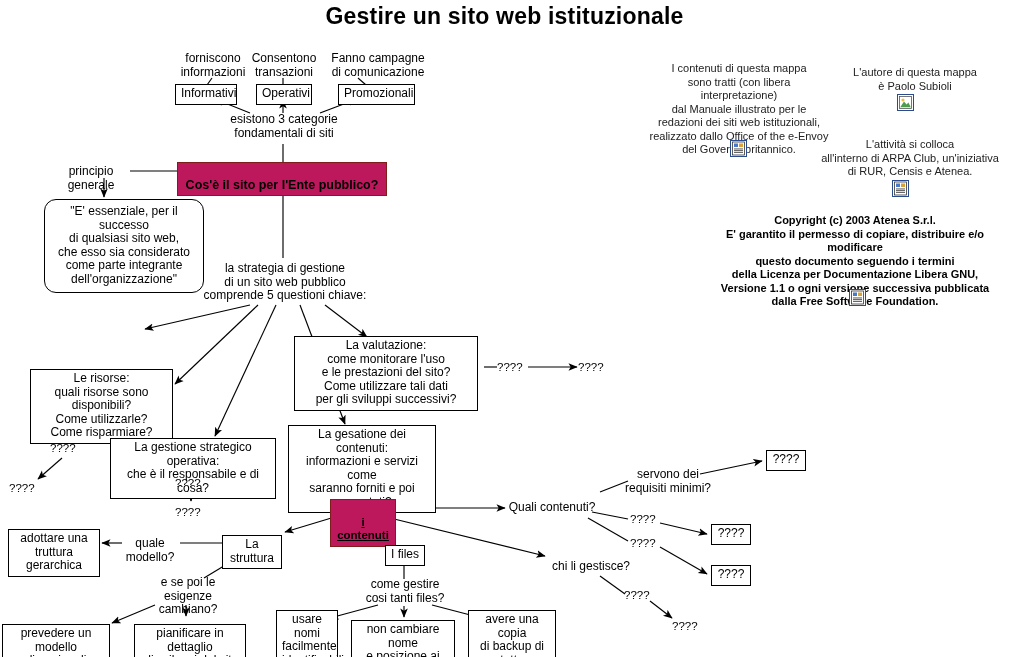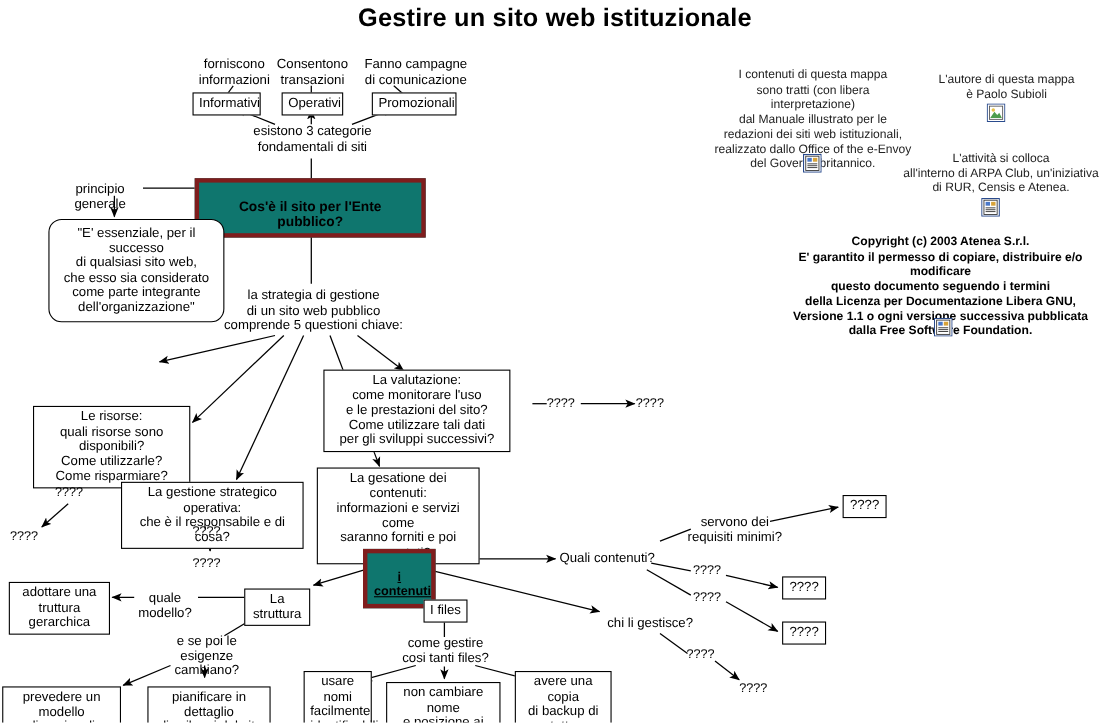--- a/index.html
+++ b/index.html
@@ -47,22 +47,22 @@
   }
   
   .rounded {
     border: 1px solid #000000;
     border-radius: 12px;
     background: #ffffff;
     padding: 5px 8px 6px 8px;
   }
   
   .yellow {
-    border: 4px solid #7f1d1d;
-    background: #0f766e;
+    border: 1px solid #7f1d1d;
+    background: #be185d;
     font-weight: bold;
     padding: 2px 6px 3px 6px;
   }
   .yellow.underlined {
     text-decoration: none;
   }
   .yellow.underlined .inner {
     text-decoration: underline;
   }
   #page-title {
@@ -218,21 +218,21 @@
 comprende 5 questioni chiave:</div>
 
   <div class="node boxed" style="left:40px; top:328px; width:128px;margin-top:44px;">Lo scopo:
 a chi è destinato il sito?</div>
 
   <div class="node boxed" style="left:30px; top:369px; width:143px;">Le risorse:
 quali risorse sono disponibili?
 Come utilizzarle?
 Come risparmiare?</div>
 
-  <div class="node boxed" style="left:294px; top:336px; width:170px;">La valutazione:
+  <div class="node boxed" style="left:294px; top:336px; width:184px;">La valutazione:
 come monitorare l'uso
 e le prestazioni del sito?
 Come utilizzare tali dati
 per gli sviluppi successivi?</div>
 
   <div class="node boxed" style="left:110px; top:438px; width:166px;">La gestione strategico operativa:
 che è il responsabile e di cosa?</div>
 
   <div class="node boxed" style="left:288px; top:425px; width:148px;">La gesatione dei contenuti:
 informazioni e servizi come

